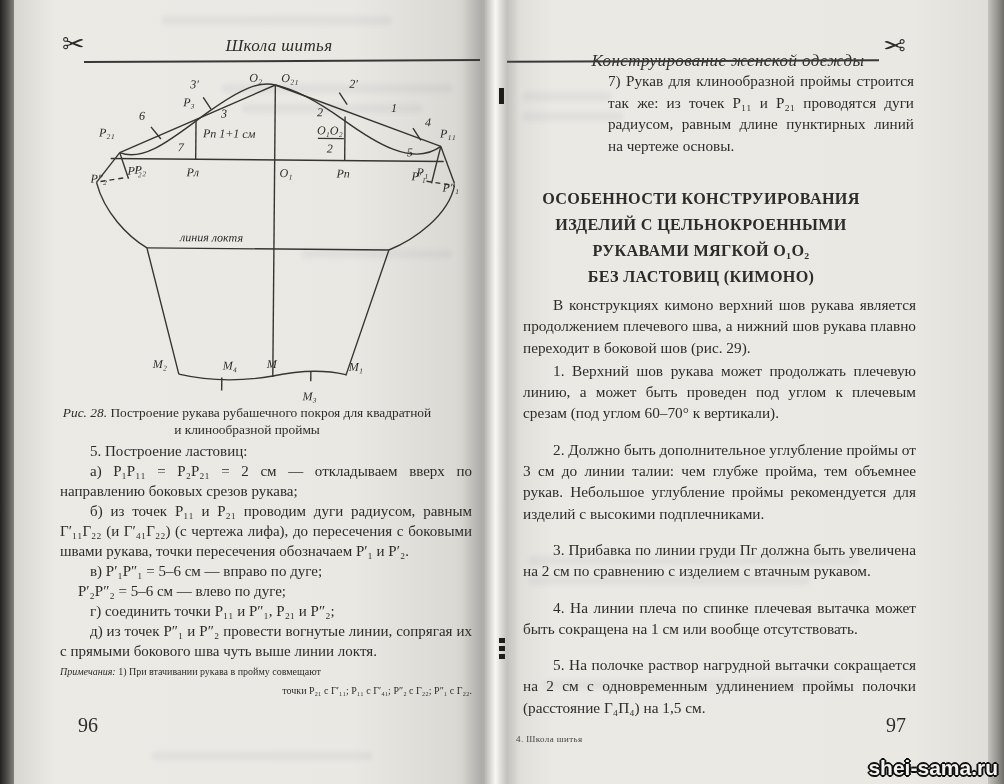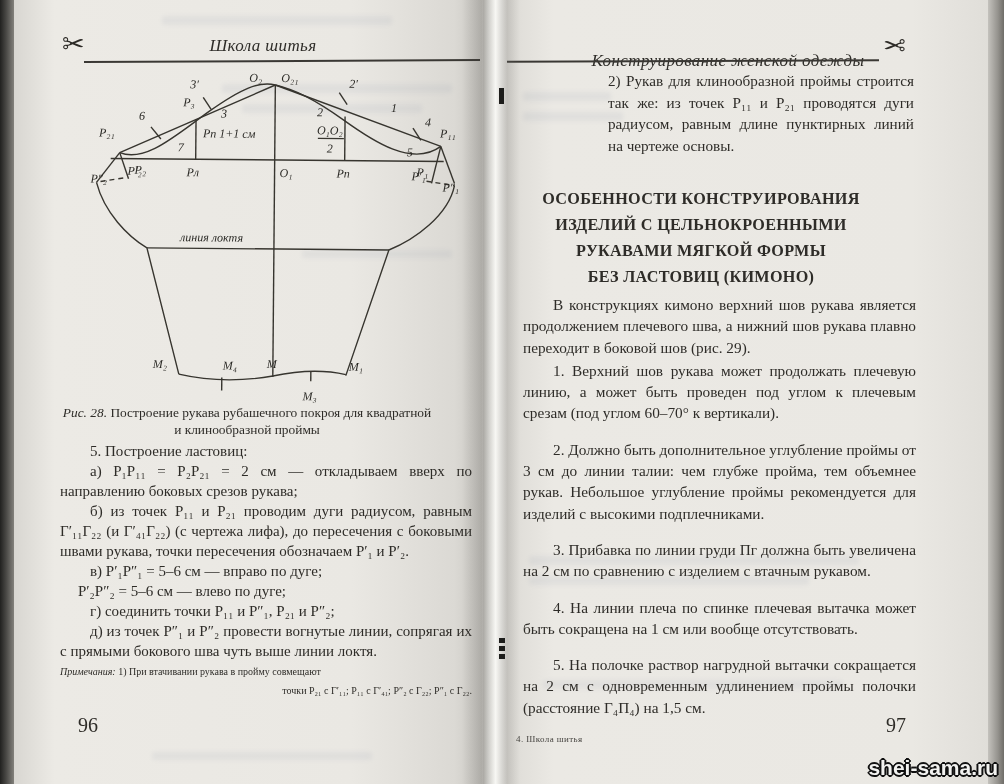--- a/index.html
+++ b/index.html
@@ -60,21 +60,21 @@
      text-shadow:-2px 0 0 #111,2px 0 0 #111,0 -2px 0 #111,0 2px 0 #111,-1px -1px 0 #111,1px 1px 0 #111,-1px 1px 0 #111,1px -1px 0 #111;}
 </style>
 </head>
 <body>
 
 <div class="stage">
 
   <div class="page page-left">
 
     <span class="scissors" style="left:50px;top:28px;">✂</span>
-    <div class="hdr-title" style="left:101px;top:36px;width:300px;text-align:center;">Школа шитья</div>
+    <div class="hdr-title" style="left:117px;top:36px;width:300px;text-align:center;">Школа шитья</div>
     <div class="hdr-rule" style="left:72px;top:60px;width:396px;transform:rotate(-0.3deg);"></div>
 
     <div class="ghost" style="left:150px;top:16px;width:230px;height:9px;"></div>
     <div class="ghost" style="left:210px;top:84px;width:230px;height:9px;"></div>
     <div class="ghost" style="left:230px;top:104px;width:180px;height:9px;"></div>
     <div class="ghost" style="left:290px;top:250px;width:150px;height:8px;"></div>
     <div class="ghost" style="left:140px;top:752px;width:220px;height:8px;"></div>
 
     <div class="figure-wrap">
       <svg width="372" height="334" viewBox="0 0 372 334">
@@ -173,26 +173,26 @@
     <div class="hdr-title" style="left:95px;top:51px;width:300px;text-align:center;">Конструирование женской одежды</div>
     <span class="scissors flip" style="left:400px;top:30px;">✂</span>
     <div class="hdr-rule" style="left:24px;top:60px;width:372px;transform:rotate(-0.2deg);"></div>
 
     <div class="ghost" style="left:40px;top:92px;width:88px;height:9px;"></div>
     <div class="ghost" style="left:40px;top:112px;width:100px;height:9px;"></div>
     <div class="ghost" style="left:46px;top:556px;width:330px;height:9px;"></div>
     <div class="ghost" style="left:46px;top:576px;width:280px;height:9px;"></div>
     <div class="ghost" style="left:60px;top:680px;width:300px;height:9px;"></div>
 
-    <div class="rp-intro">2) Рукав для клинообразной проймы строится так же: из точек Р₁₁ и Р₂₁ проводятся дуги радиусом, равным длине пунктирных линий на чертеже основы.</div>
+    <div class="rp-intro">7) Рукав для клинообразной проймы строится так же: из точек Р₁₁ и Р₂₁ проводятся дуги радиусом, равным длине пунктирных линий на чертеже основы.</div>
 
     <div class="rp-title">
       <div>ОСОБЕННОСТИ КОНСТРУИРОВАНИЯ</div>
       <div>ИЗДЕЛИЙ С ЦЕЛЬНОКРОЕННЫМИ</div>
-      <div>РУКАВАМИ МЯГКОЙ ФОРМЫ</div>
+      <div>РУКАВАМИ МЯГКОЙ О₁О₂</div>
       <div>БЕЗ ЛАСТОВИЦ (КИМОНО)</div>
     </div>
 
     <div class="rp-body">
       <p>В конструкциях кимоно верхний шов рукава является продолжением плечевого шва, а нижний шов рукава плавно переходит в боковой шов (рис. 29).</p>
       <p>1. Верхний шов рукава может продолжать плечевую линию, а может быть проведен под углом к плечевым срезам (под углом 60–70° к вертикали).</p>
       <p class="gap">2. Должно быть дополнительное углубление проймы от 3 см до линии талии: чем глубже пройма, тем объемнее рукав. Небольшое углубление проймы рекомендуется для изделий с высокими подплечниками.</p>
       <p class="gap">3. Прибавка по линии груди Пг должна быть увеличена на 2 см по сравнению с изделием с втачным рукавом.</p>
       <p class="gap">4. На линии плеча по спинке плечевая вытачка может быть сокращена на 1 см или вообще отсутствовать.</p>
       <p class="gap">5. На полочке раствор нагрудной вытачки сокращается на 2 см с одновременным удлинением проймы полочки (расстояние Г₄П₄) на 1,5 см.</p>

